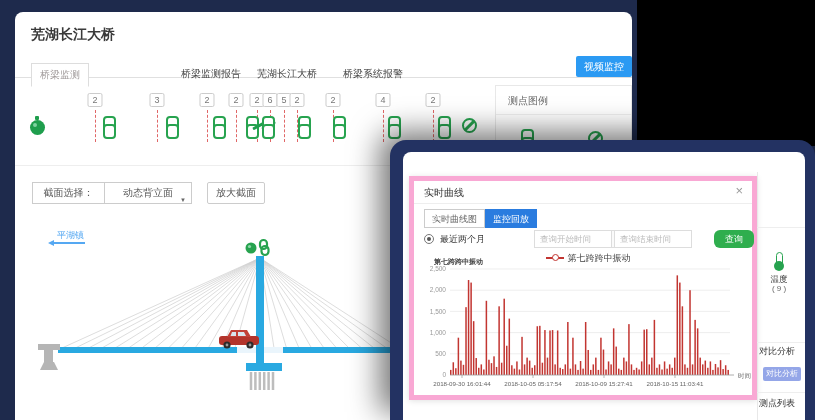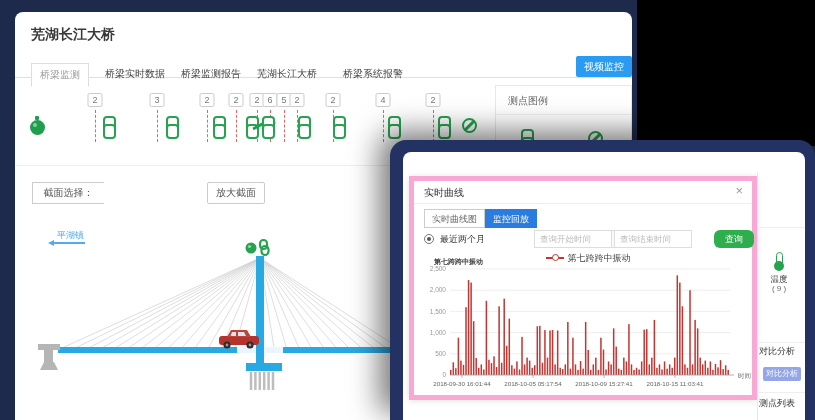--- a/index.html
+++ b/index.html
@@ -105,21 +105,20 @@
 </head>
 <body>
 
 <div class="black-corner"></div>
 
 <div class="main-window">
   <div class="mw-title">芜湖长江大桥</div>
 
   <div class="mw-tabbar">
       <div class="mtab active" style="left: 16px;">桥梁监测</div>
-      <div class="mtab" style="left: 82px;">桥梁实时数据</div>
       <div class="mtab" style="left: 158px;">桥梁监测报告</div>
       <div class="mtab" style="left: 234px;">芜湖长江大桥</div>
       <div class="mtab" style="left: 320px;">桥梁系统报警</div>
     </div>
   <div class="video-btn">视频监控</div>
 
   <div class="sensor-strip">
       <div class="badge" style="left: 80px;">2</div>
       <div class="dashline" style="left: 80px;"></div>
       <div class="badge" style="left: 142px;">3</div>
@@ -153,20 +152,24 @@
       <div class="chain" style="left: 318px;"></div>
       <div class="chain" style="left: 373px;"></div>
       <div class="chain" style="left: 423px;"></div>
       <div class="noentry" style="left: 447px;"></div>
     </div>
 
   <div class="hr-light"></div>
 
   <div class="section-controls">
     <div class="sec-label">截面选择：</div>
+    <div class="sec-select">
+      <span>动态背立面</span>
+      <span class="sec-caret">▼</span>
+    </div>
     <div class="sec-zoom">放大截面</div>
   </div>
 
   <div class="place-label">平湖镇</div>
   <div class="place-arrow"></div>
 
   <svg id="bridge-svg" class="bridge-svg" width="380" height="170" viewBox="0 0 380 170">
     <g id="cables">
         <line x1="230" y1="20" x2="32" y2="110" stroke="#cfcfcf" stroke-width="0.7"></line>
         <line x1="230" y1="20" x2="45.3" y2="110" stroke="#cfcfcf" stroke-width="0.7"></line>

